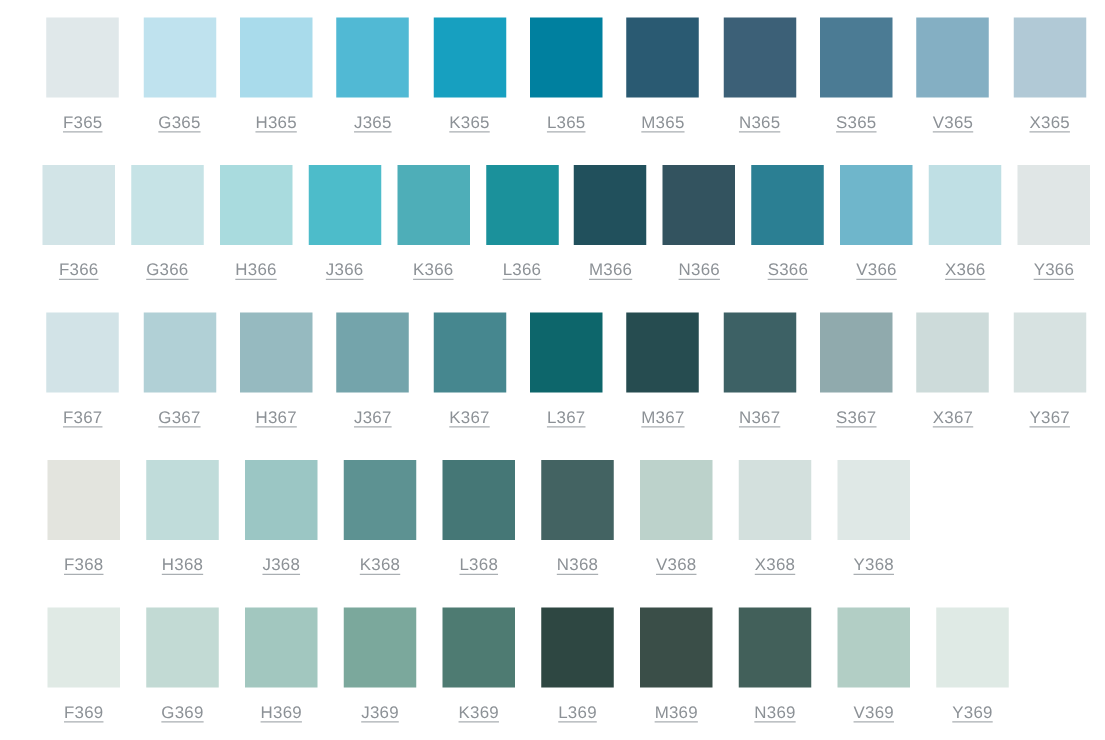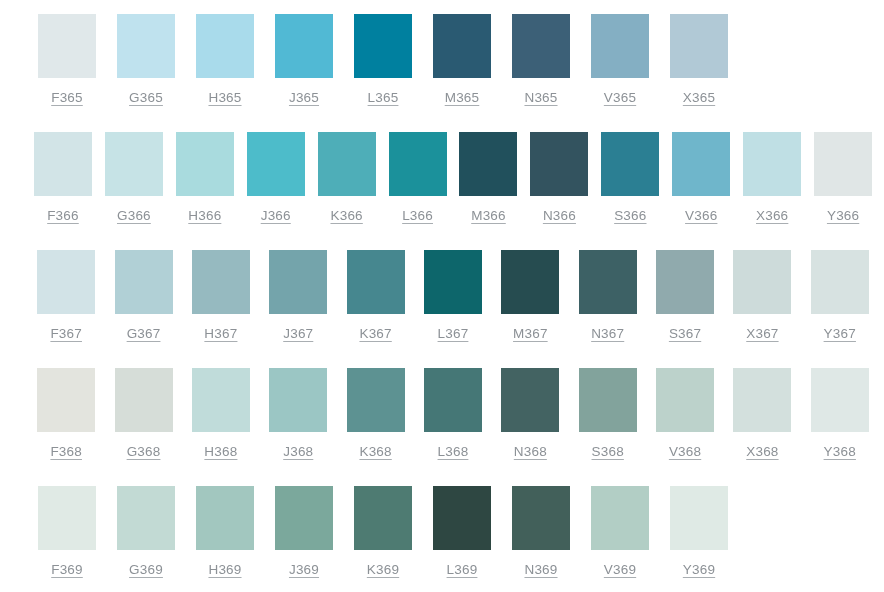--- a/index.html
+++ b/index.html
@@ -71,32 +71,40 @@
       </div>
       <div class="swatch-cell">
         <div class="swatch-chip" style="background-color: rgb(169, 219, 235);"></div>
         <a class="swatch-label">H365</a>
       </div>
       <div class="swatch-cell">
         <div class="swatch-chip" style="background-color: rgb(81, 185, 212);"></div>
         <a class="swatch-label">J365</a>
       </div>
       <div class="swatch-cell">
+        <div class="swatch-chip" style="background-color: rgb(23, 160, 192);"></div>
+        <a class="swatch-label">K365</a>
+      </div>
+      <div class="swatch-cell">
         <div class="swatch-chip" style="background-color: rgb(0, 128, 159);"></div>
         <a class="swatch-label">L365</a>
       </div>
       <div class="swatch-cell">
         <div class="swatch-chip" style="background-color: rgb(42, 90, 114);"></div>
         <a class="swatch-label">M365</a>
       </div>
       <div class="swatch-cell">
         <div class="swatch-chip" style="background-color: rgb(60, 96, 119);"></div>
         <a class="swatch-label">N365</a>
       </div>
       <div class="swatch-cell">
+        <div class="swatch-chip" style="background-color: rgb(75, 123, 148);"></div>
+        <a class="swatch-label">S365</a>
+      </div>
+      <div class="swatch-cell">
         <div class="swatch-chip" style="background-color: rgb(132, 175, 195);"></div>
         <a class="swatch-label">V365</a>
       </div>
       <div class="swatch-cell">
         <div class="swatch-chip" style="background-color: rgb(177, 201, 214);"></div>
         <a class="swatch-label">X365</a>
       </div>
     </div>
     <div class="swatch-row">
       <div class="swatch-cell">
@@ -193,48 +201,40 @@
         <div class="swatch-chip" style="background-color: rgb(215, 226, 225);"></div>
         <a class="swatch-label">Y367</a>
       </div>
     </div>
     <div class="swatch-row">
       <div class="swatch-cell">
         <div class="swatch-chip" style="background-color: rgb(227, 228, 222);"></div>
         <a class="swatch-label">F368</a>
       </div>
       <div class="swatch-cell">
-        <div class="swatch-chip" style="background-color: rgb(214, 221, 216);"></div>
-        <a class="swatch-label">G368</a>
-      </div>
-      <div class="swatch-cell">
         <div class="swatch-chip" style="background-color: rgb(192, 220, 218);"></div>
         <a class="swatch-label">H368</a>
       </div>
       <div class="swatch-cell">
         <div class="swatch-chip" style="background-color: rgb(155, 198, 196);"></div>
         <a class="swatch-label">J368</a>
       </div>
       <div class="swatch-cell">
         <div class="swatch-chip" style="background-color: rgb(93, 146, 146);"></div>
         <a class="swatch-label">K368</a>
       </div>
       <div class="swatch-cell">
         <div class="swatch-chip" style="background-color: rgb(69, 119, 118);"></div>
         <a class="swatch-label">L368</a>
       </div>
       <div class="swatch-cell">
         <div class="swatch-chip" style="background-color: rgb(67, 99, 98);"></div>
         <a class="swatch-label">N368</a>
       </div>
       <div class="swatch-cell">
-        <div class="swatch-chip" style="background-color: rgb(130, 163, 156);"></div>
-        <a class="swatch-label">S368</a>
-      </div>
-      <div class="swatch-cell">
         <div class="swatch-chip" style="background-color: rgb(188, 210, 203);"></div>
         <a class="swatch-label">V368</a>
       </div>
       <div class="swatch-cell">
         <div class="swatch-chip" style="background-color: rgb(211, 224, 221);"></div>
         <a class="swatch-label">X368</a>
       </div>
       <div class="swatch-cell">
         <div class="swatch-chip" style="background-color: rgb(223, 232, 230);"></div>
         <a class="swatch-label">Y368</a>
@@ -257,20 +257,24 @@
         <div class="swatch-chip" style="background-color: rgb(123, 168, 156);"></div>
         <a class="swatch-label">J369</a>
       </div>
       <div class="swatch-cell">
         <div class="swatch-chip" style="background-color: rgb(78, 123, 114);"></div>
         <a class="swatch-label">K369</a>
       </div>
       <div class="swatch-cell">
         <div class="swatch-chip" style="background-color: rgb(46, 71, 66);"></div>
         <a class="swatch-label">L369</a>
+      </div>
+      <div class="swatch-cell">
+        <div class="swatch-chip" style="background-color: rgb(58, 78, 72);"></div>
+        <a class="swatch-label">M369</a>
       </div>
       <div class="swatch-cell">
         <div class="swatch-chip" style="background-color: rgb(66, 96, 90);"></div>
         <a class="swatch-label">N369</a>
       </div>
       <div class="swatch-cell">
         <div class="swatch-chip" style="background-color: rgb(178, 206, 197);"></div>
         <a class="swatch-label">V369</a>
       </div>
       <div class="swatch-cell">

